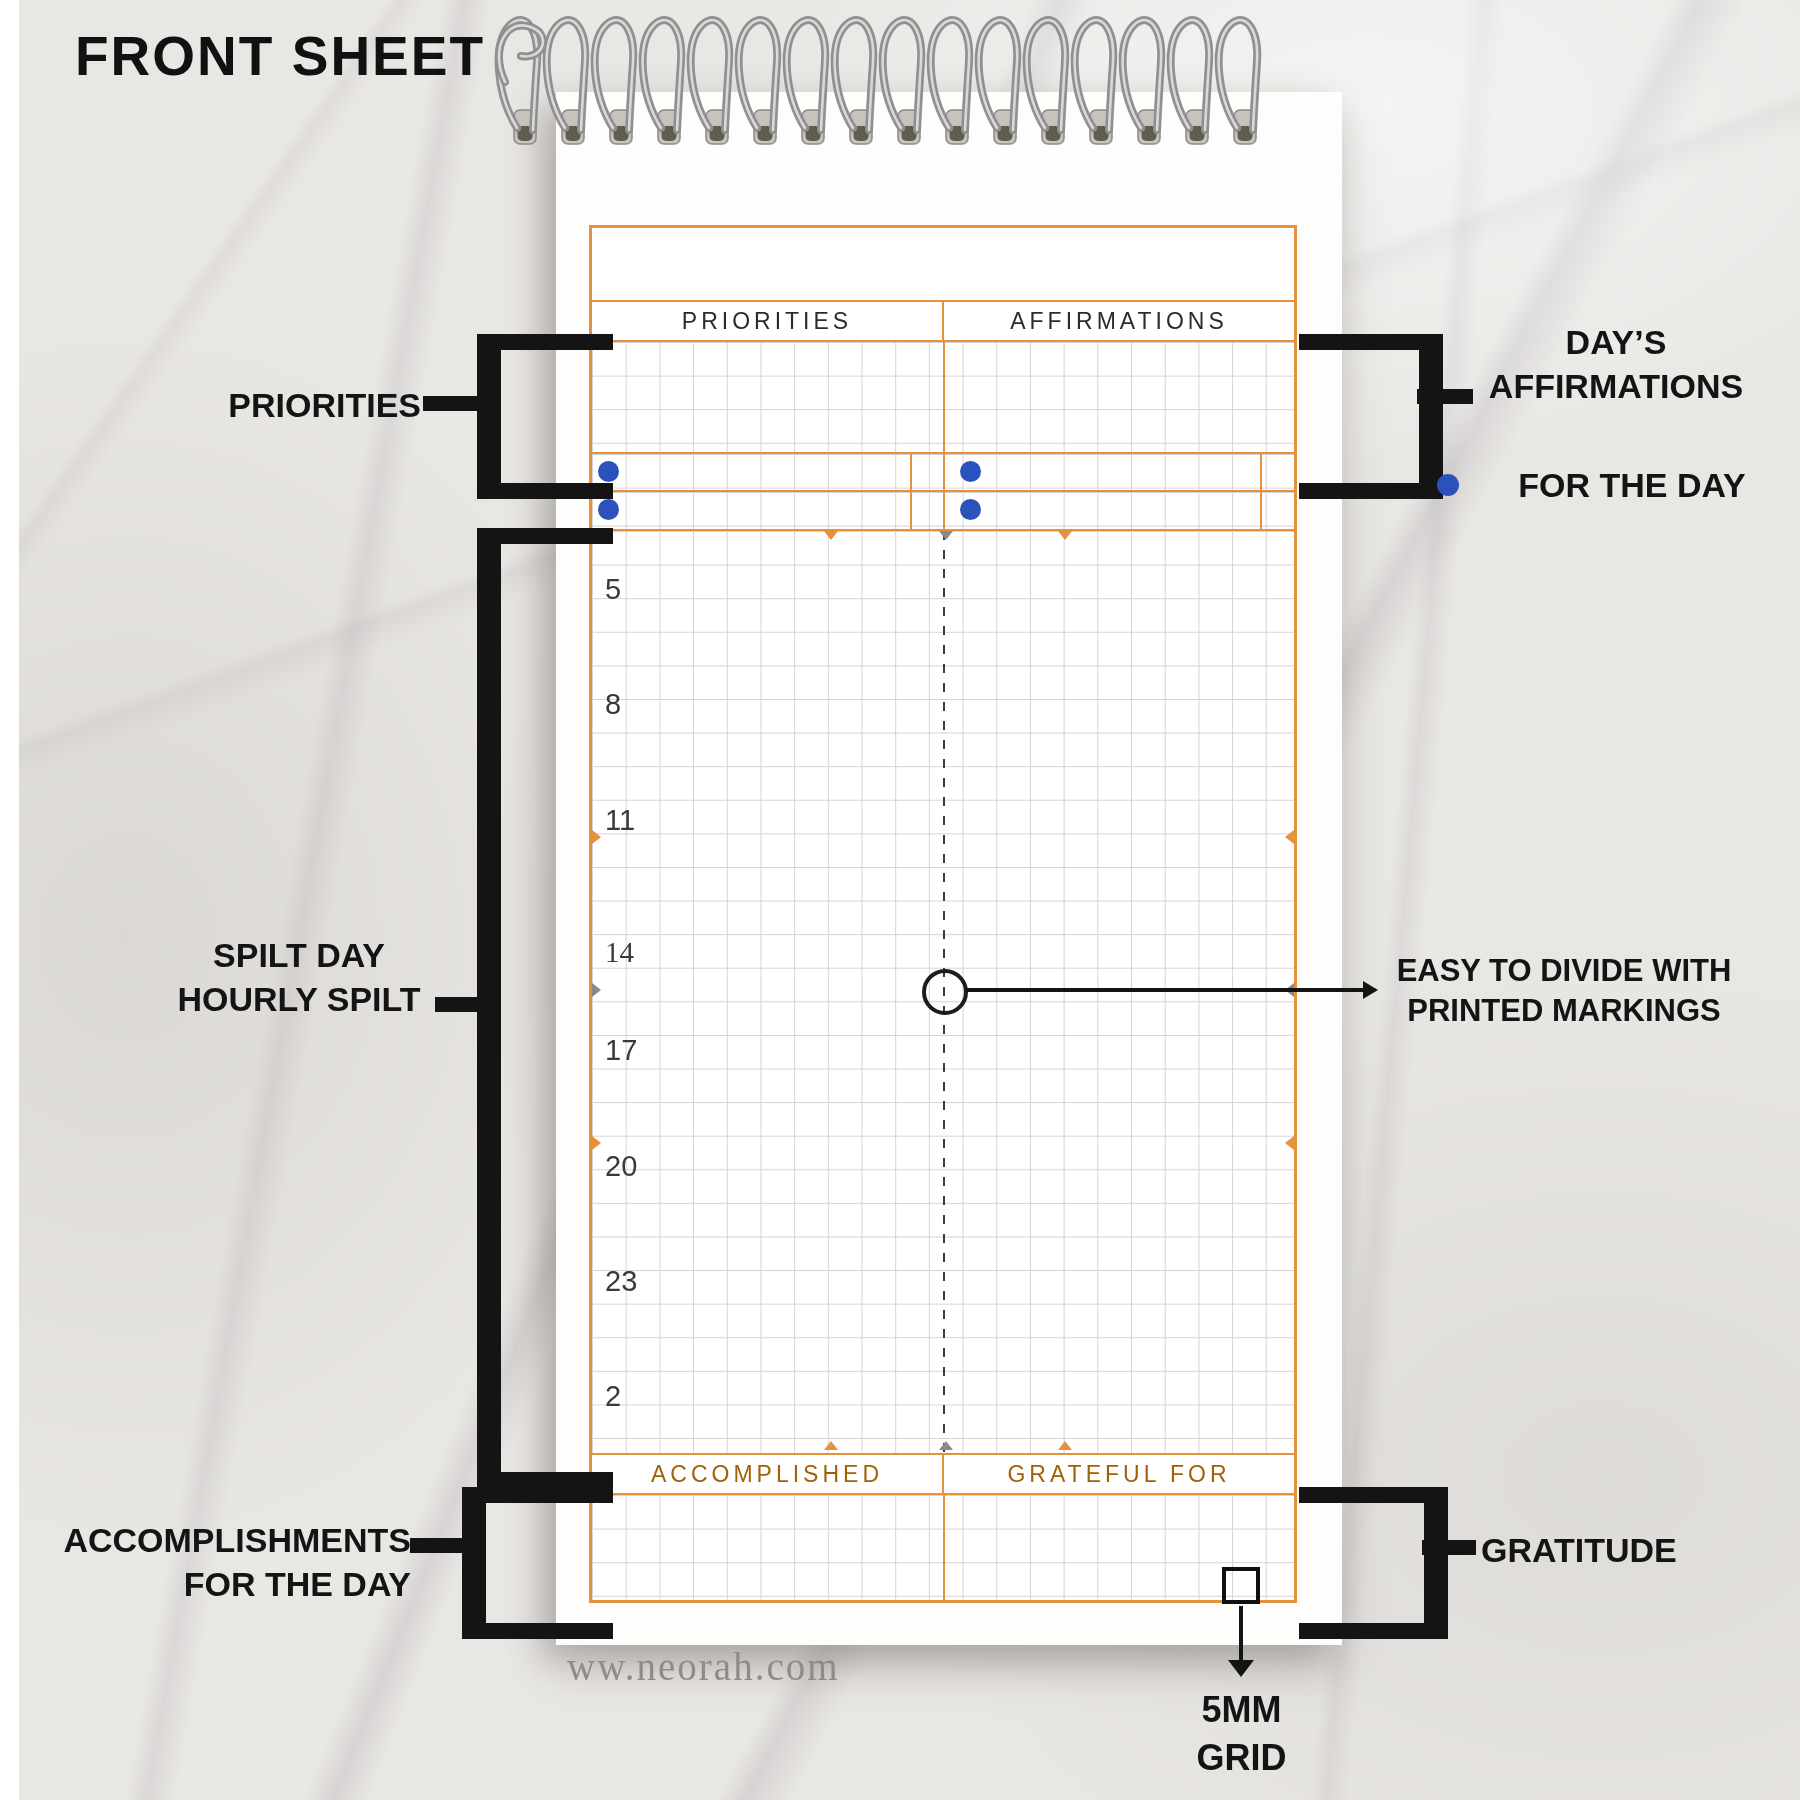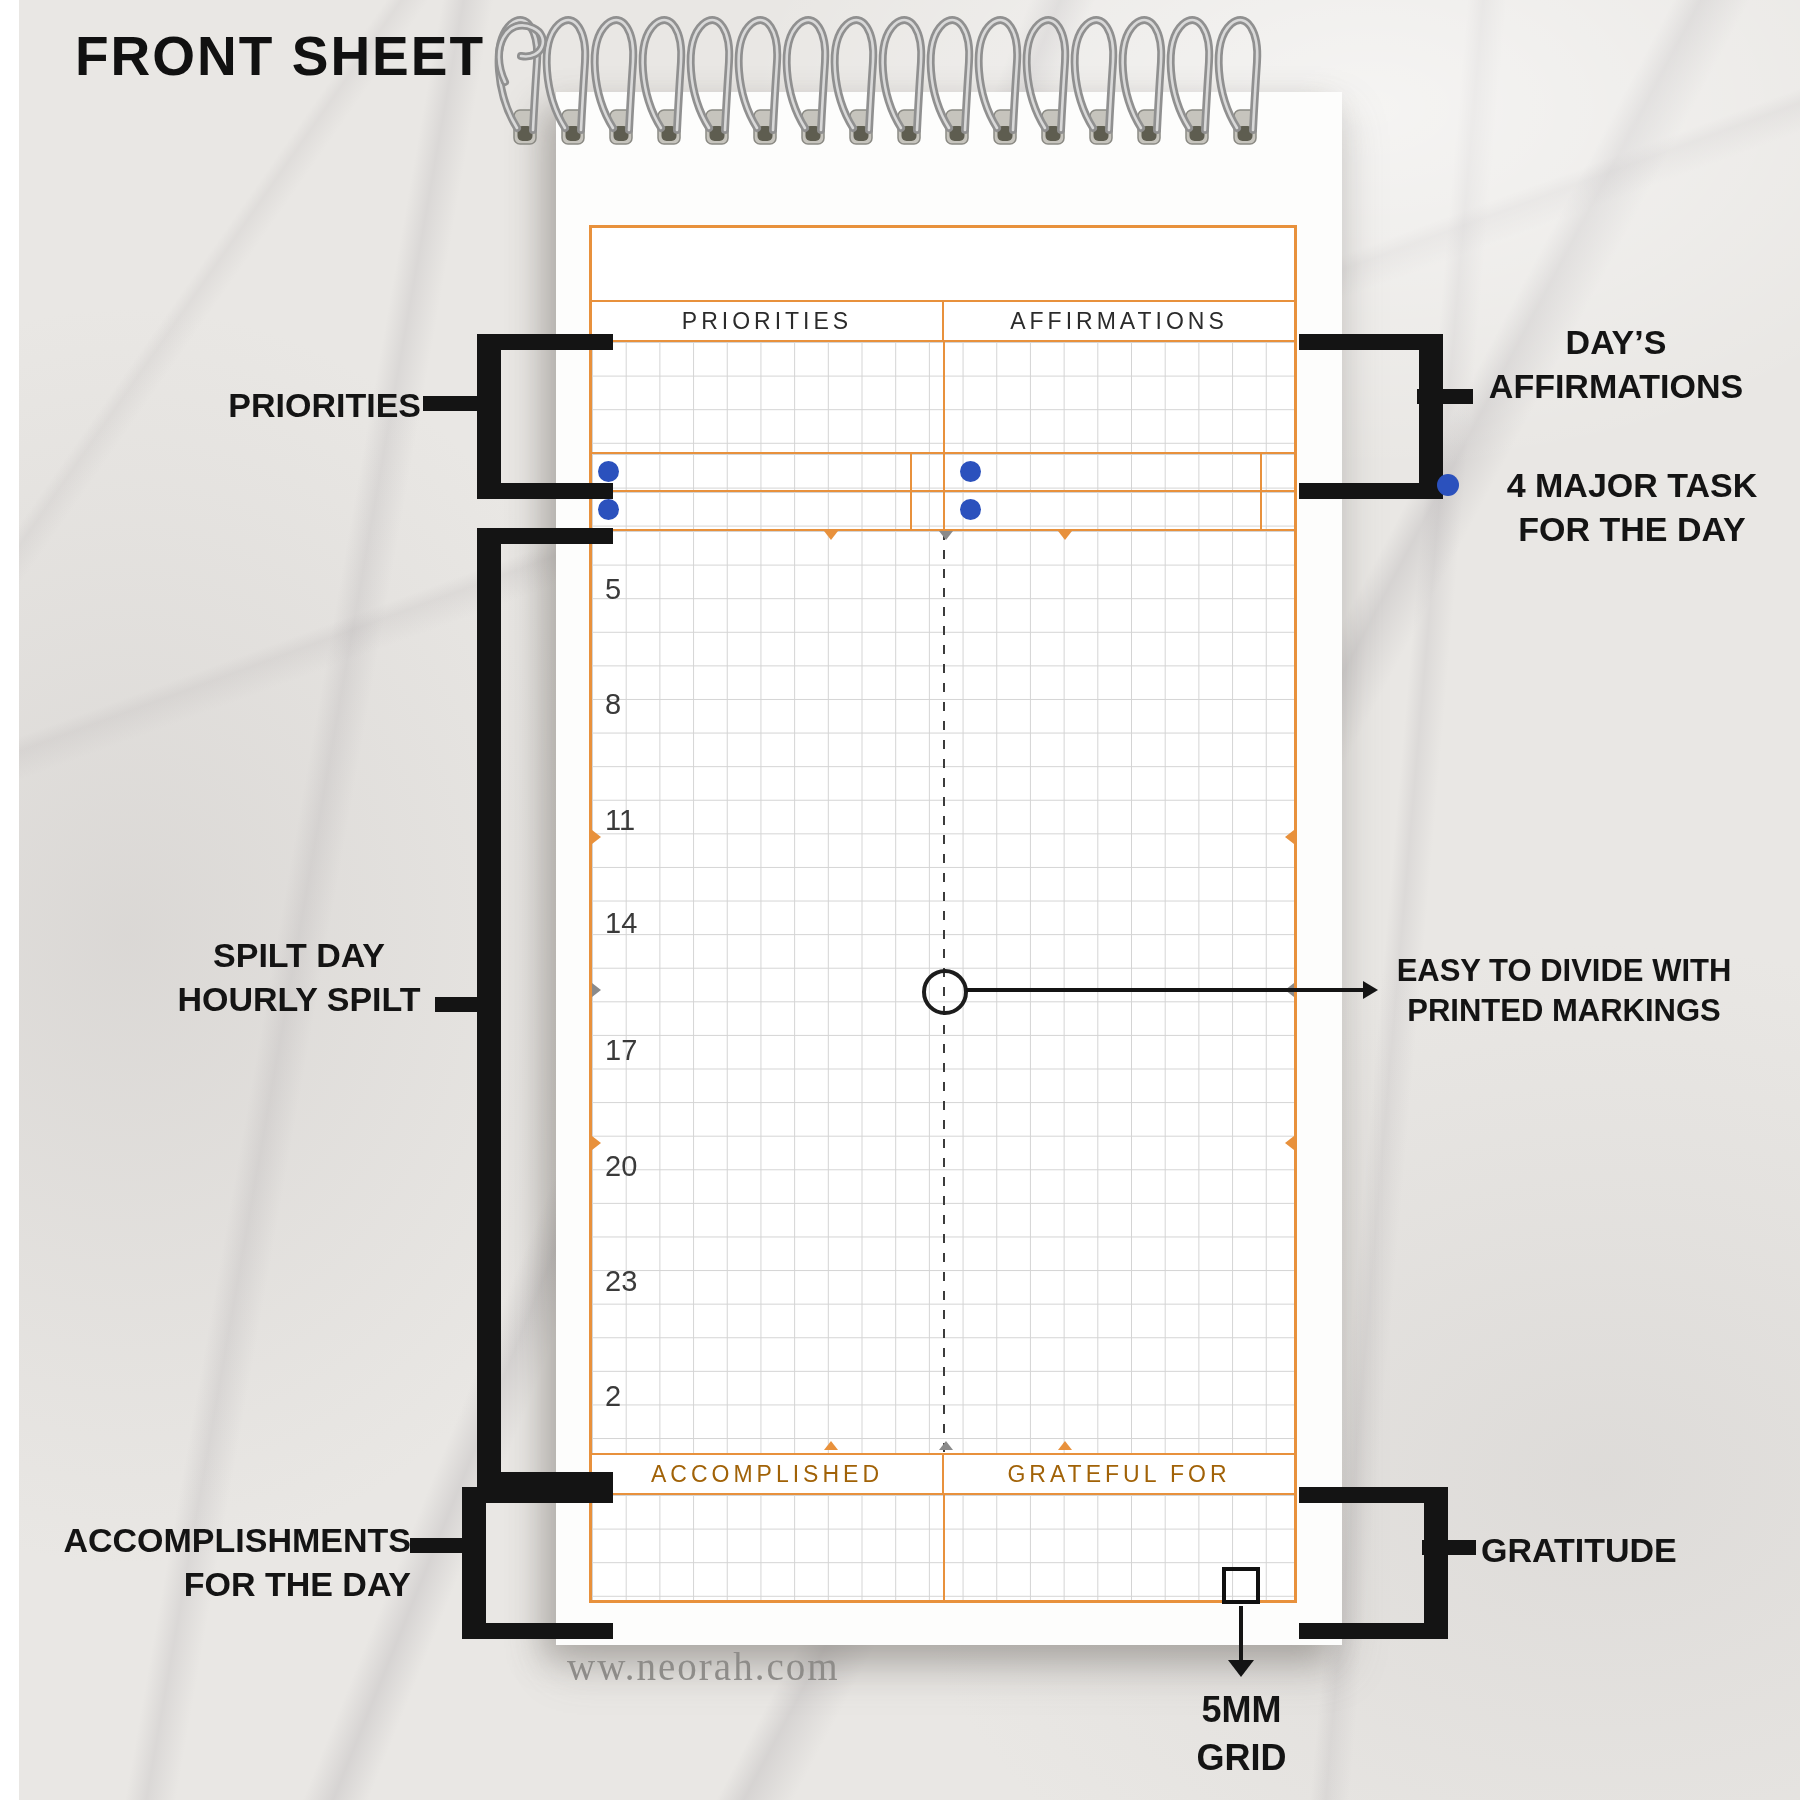--- a/index.html
+++ b/index.html
@@ -124,21 +124,21 @@
       <div class="task-dot l"></div>
       <div class="task-dot r"></div>
     </div>
 
     <div class="abs hourly grid-bg">
       <div class="dash-center"></div>
       <div>
           <div class="hour" style="top: 42px;">5</div>
           <div class="hour" style="top: 157.3px;">8</div>
           <div class="hour" style="top: 272.6px;">11</div>
-          <div class="hour" style="top: 376px;">14</div>
+          <div class="hour" style="top: 405px; font-family: Liberation Serif, serif;">14</div>
           <div class="hour" style="top: 503.2px;">17</div>
           <div class="hour" style="top: 618.5px;">20</div>
           <div class="hour" style="top: 733.8px;">23</div>
           <div class="hour" style="top: 849.1px;">2</div>
         </div>
       <div class="divide-circle"></div>
     </div>
 
     <div class="abs b-headers">
       <div class="cell">ACCOMPLISHED</div>
@@ -173,21 +173,20 @@
 
   <div class="abs lbl t-pri">PRIORITIES</div>
 
   <div class="abs lbl t-aff">
     <div>DAY’S</div>
     <div>AFFIRMATIONS</div>
   </div>
 
   <div class="abs lbl t-task">
     <span class="bullet"></span>
-    <div>4 MAJOR TASK</div>
     <div>FOR THE DAY</div>
   </div>
 
   <div class="abs lbl t-hour">
     <div>SPILT DAY</div>
     <div>HOURLY SPILT</div>
   </div>
 
   <div class="abs div-arrow"></div>
   <div class="abs div-head"></div>

